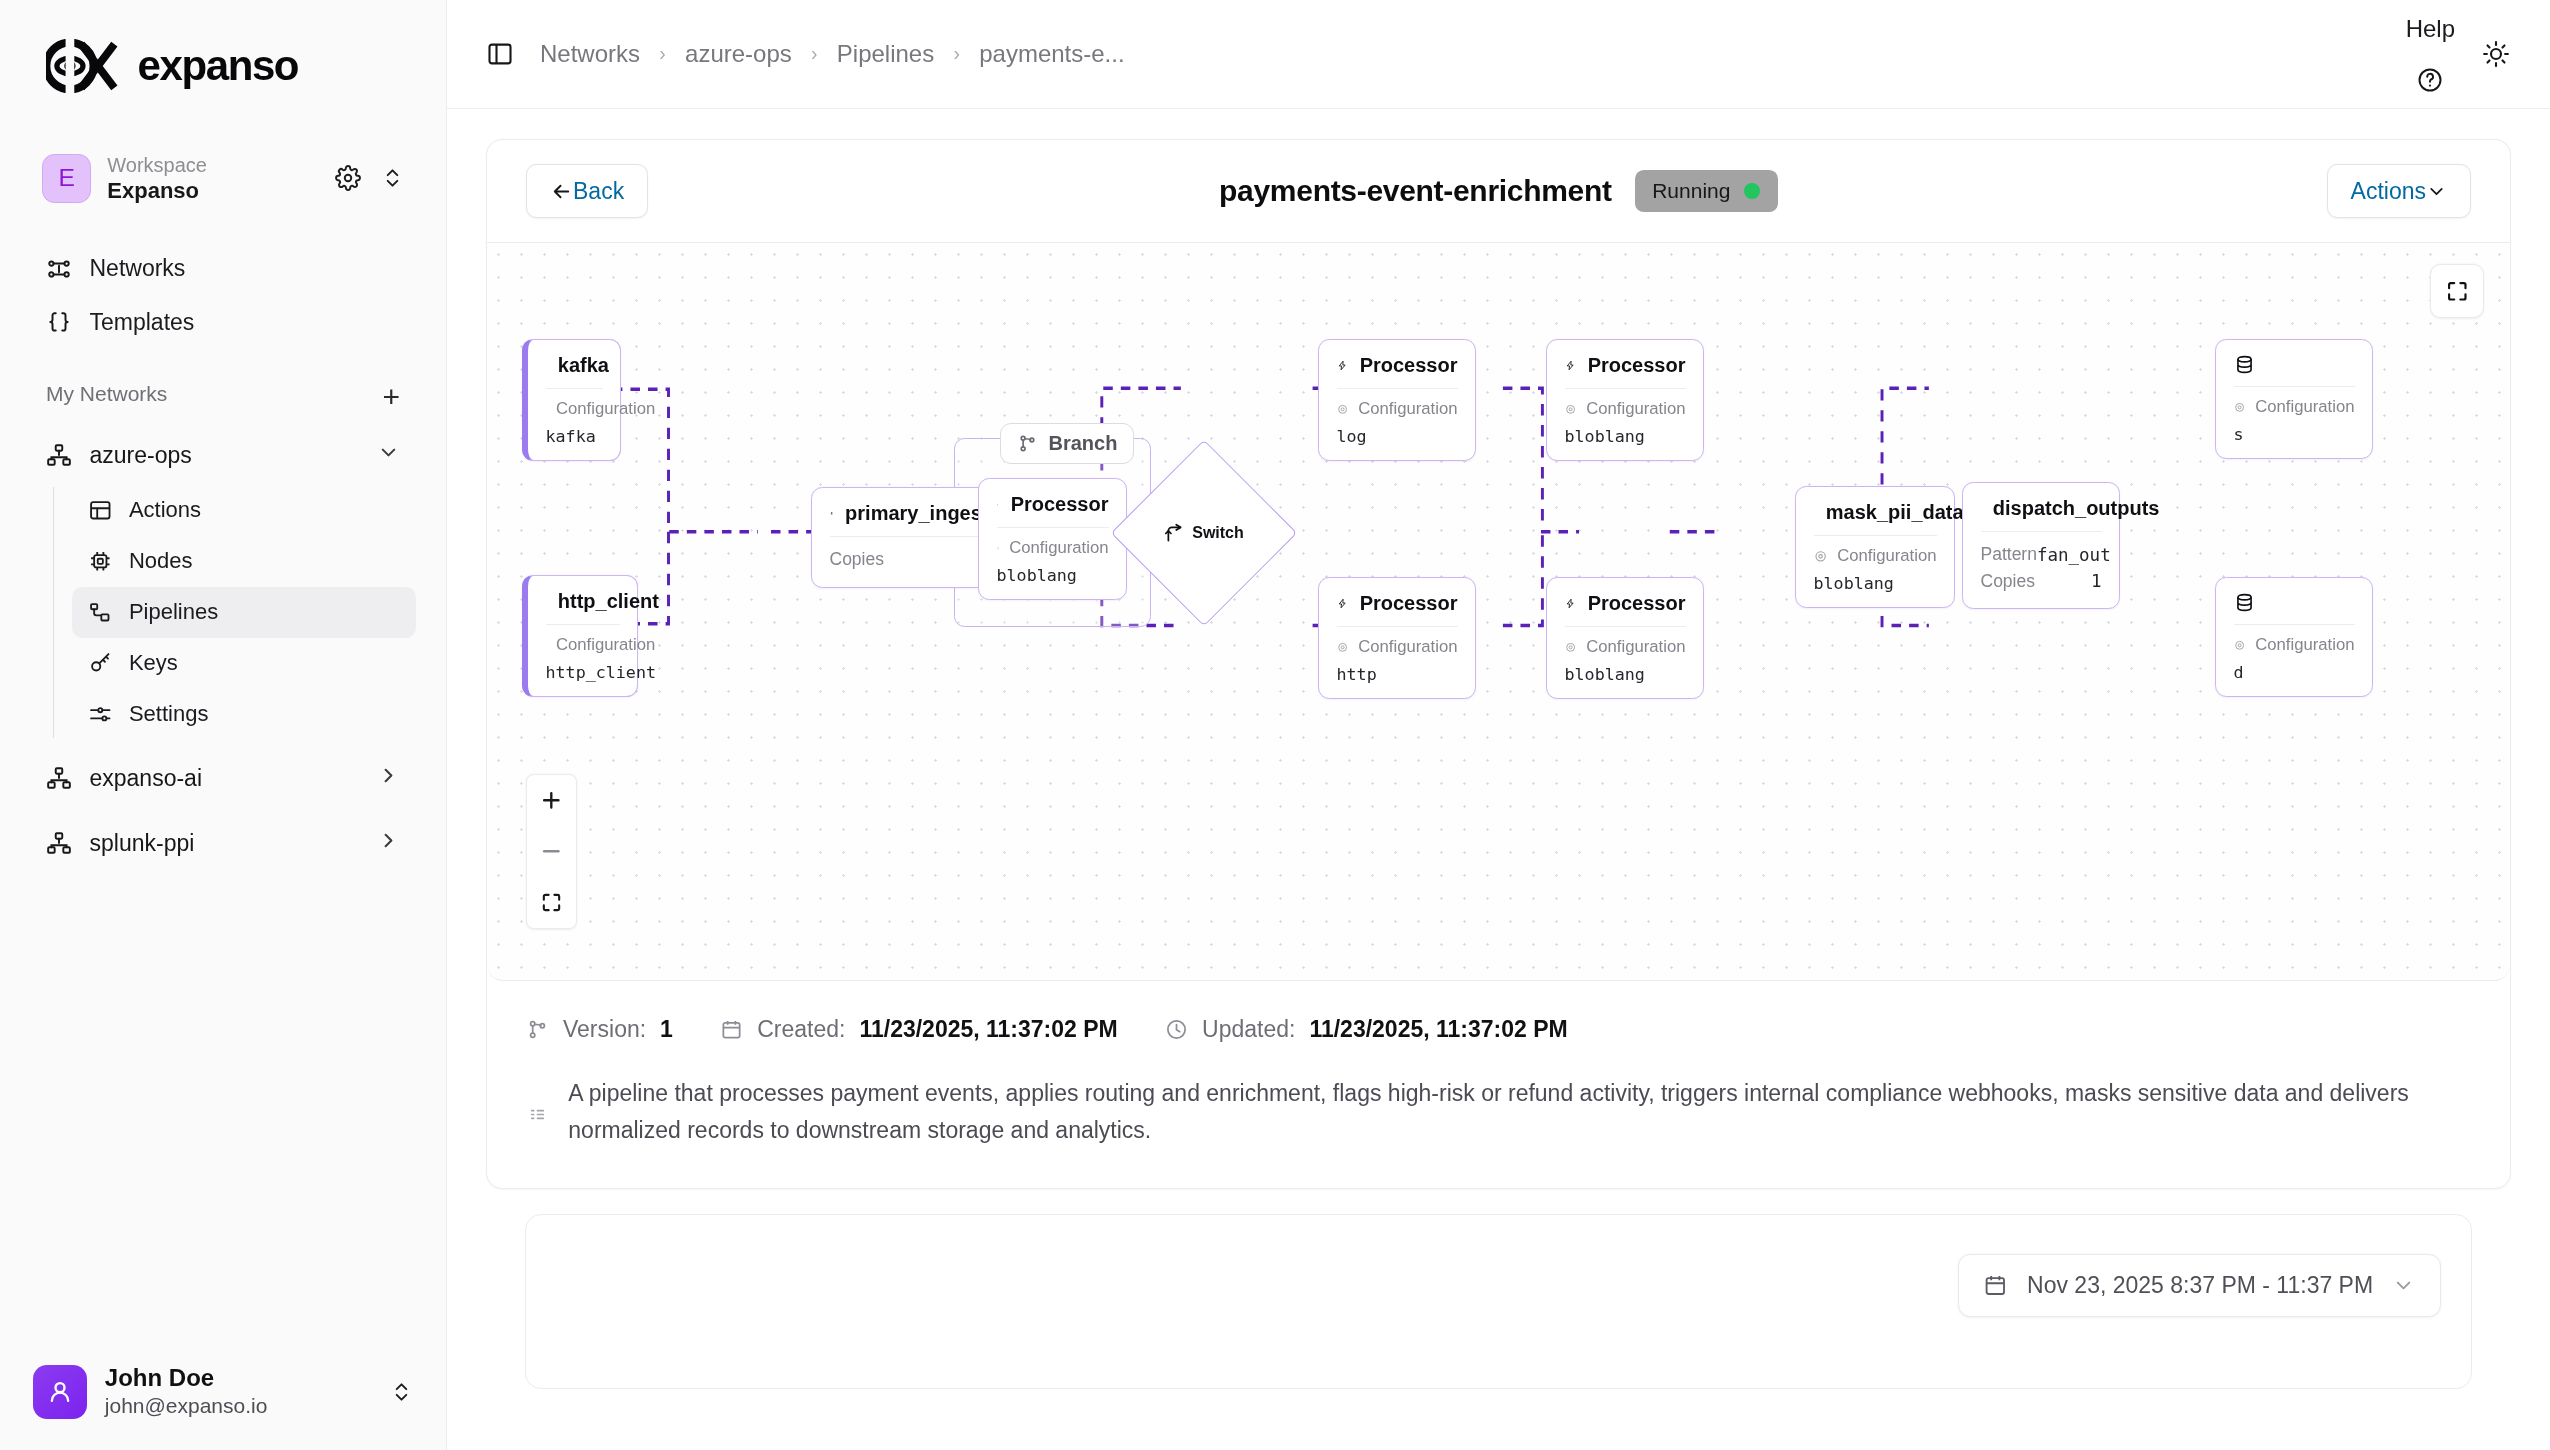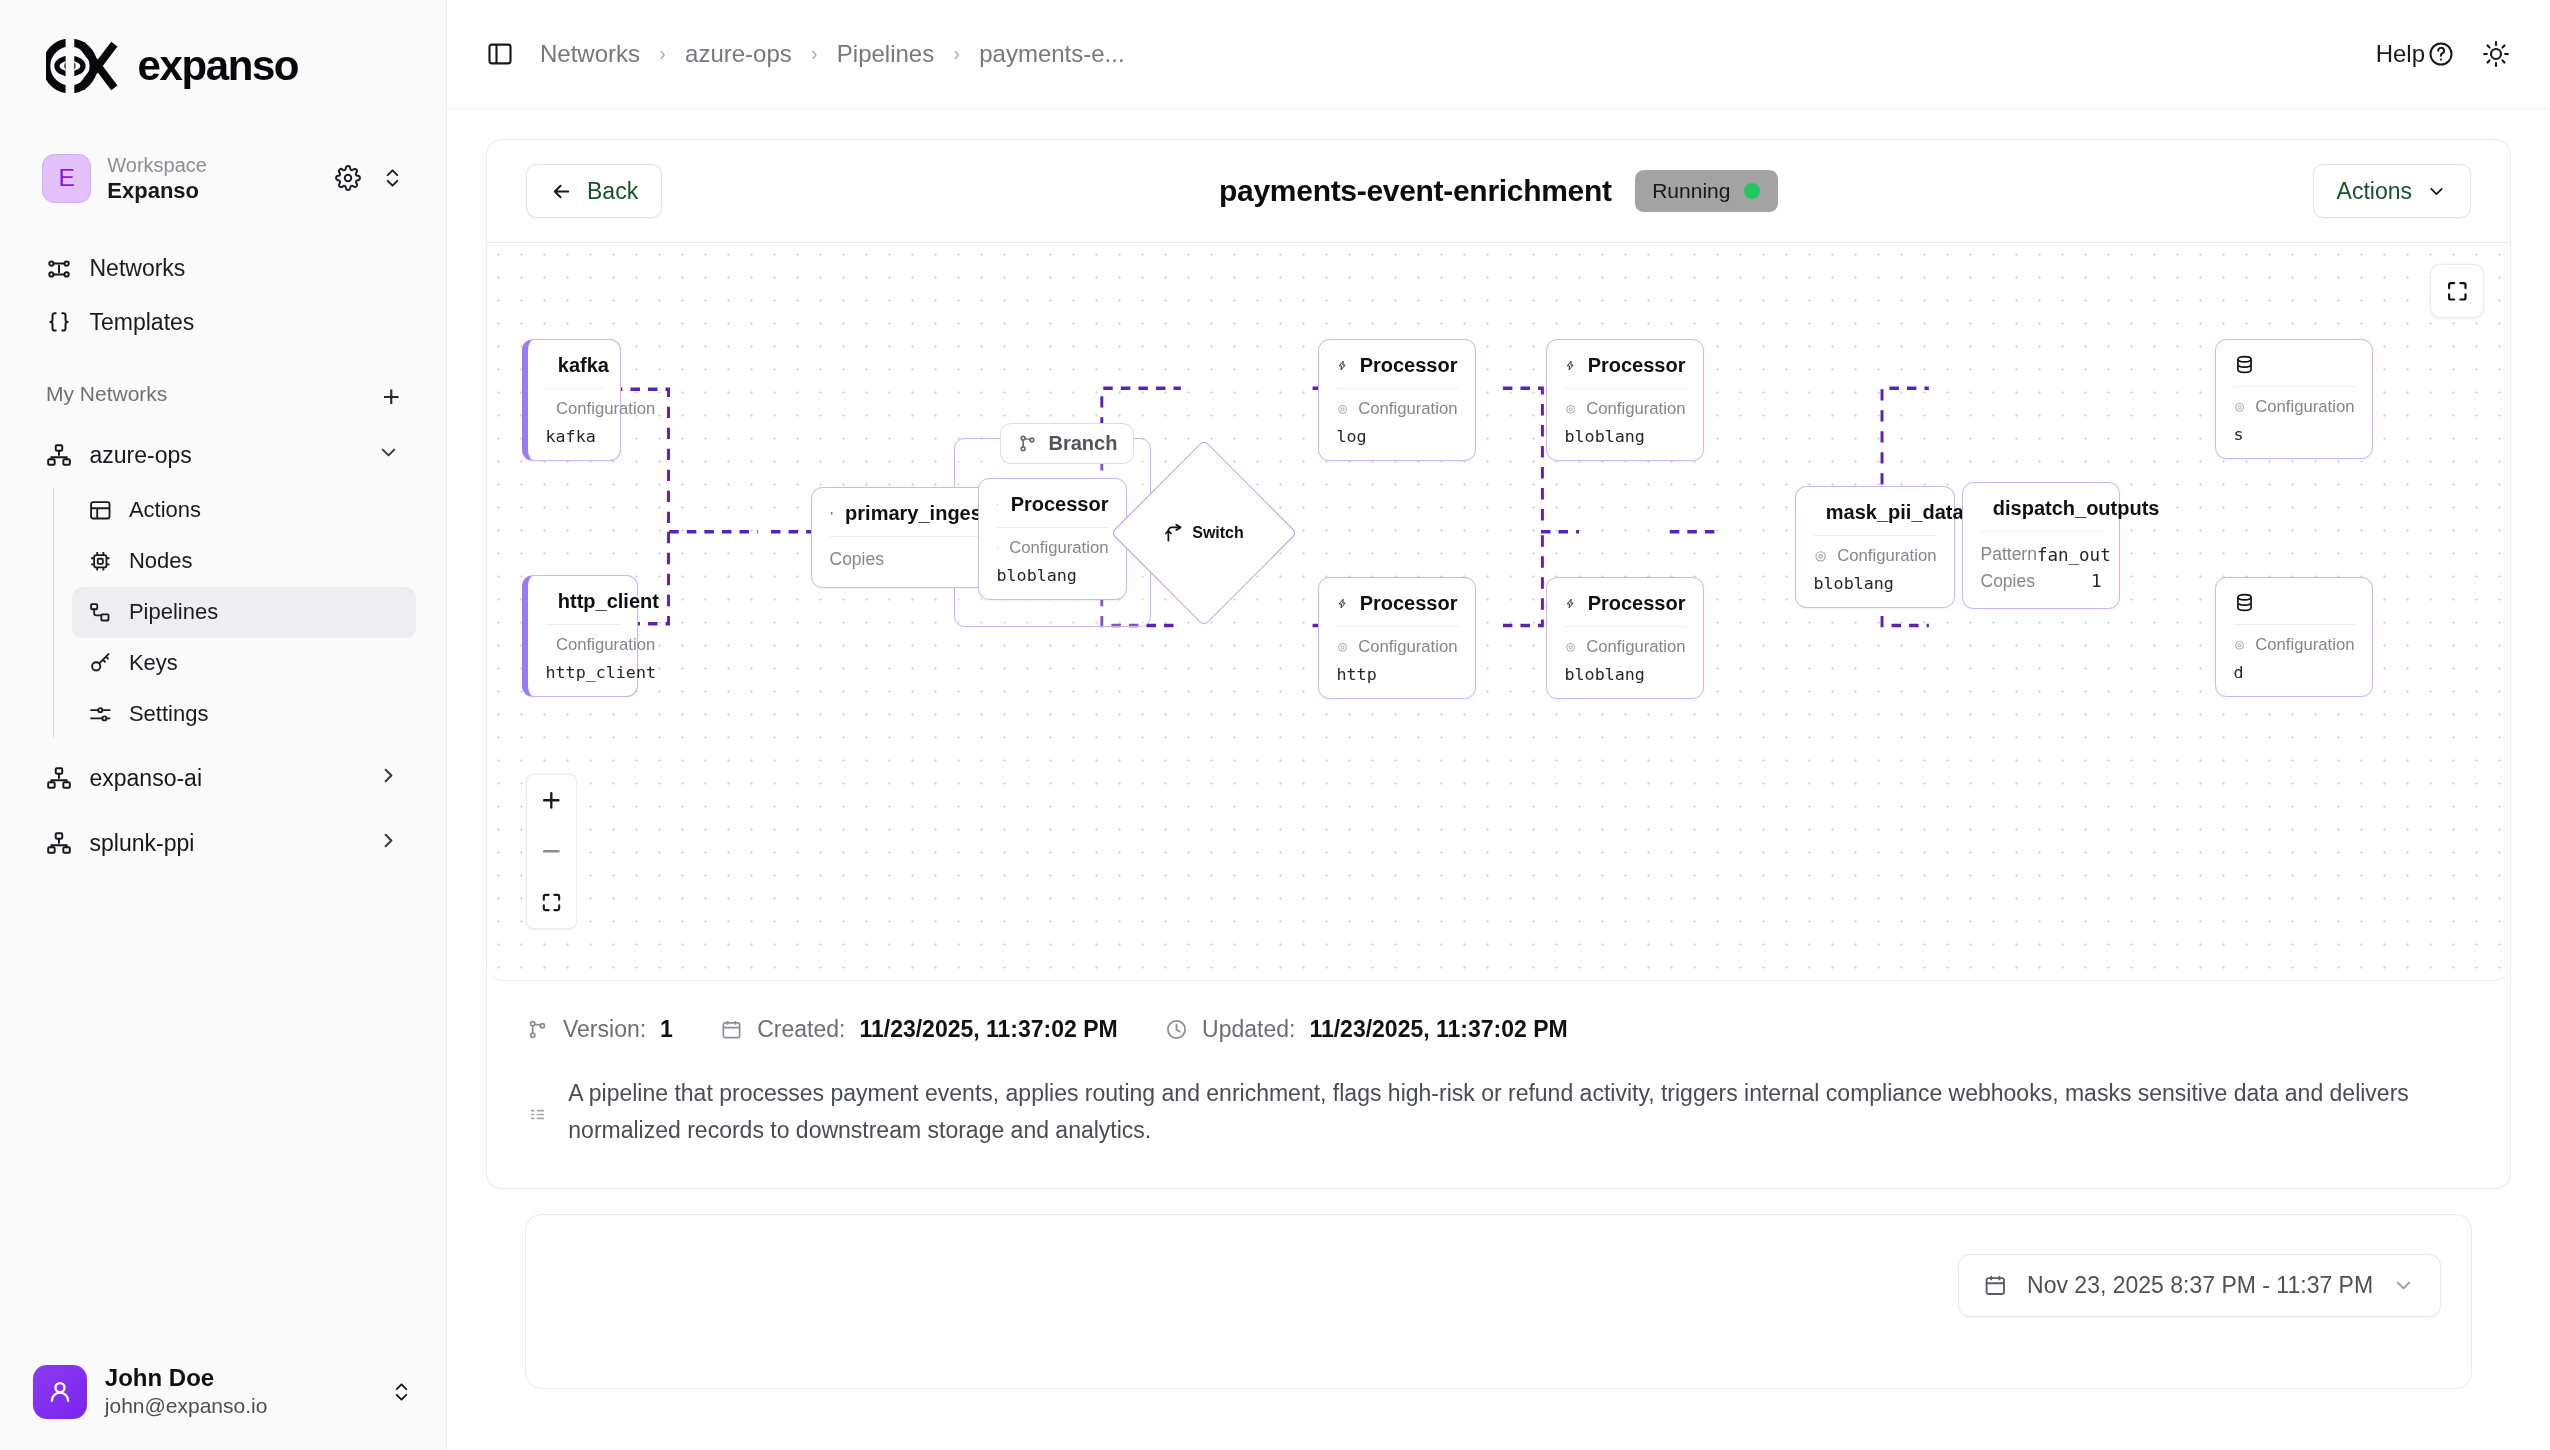--- a/index.html
+++ b/index.html
@@ -88,36 +88,36 @@
 
   
   .main { flex: 1; height: 1451px; display: flex; flex-direction: column; background: #fff; position: relative; }
   .topbar {
     height: 109px; border-bottom: 0.9px solid #ededee;
     display: flex; align-items: center; padding: 0 39px 0 39px; gap: 26px;
   }
   .crumbs { display: flex; align-items: center; gap: 19.3px; font-size: 24px; color: #77777e; }
   .crumb-sep { color: #a9a9b0; font-size: 19.3px; }
   .topbar-right { margin-left: auto; display: flex; align-items: center; gap: 26px; }
-  .help { display: flex; align-items: center; gap: 2px; font-size: 24px; color: #1b1b1f; }
+  .help { display: flex; align-items: center; gap: 23px; font-size: 24px; color: #1b1b1f; flex-direction: column; }
 
   .content { flex: 1; padding: 30px 39px 0 39px; overflow: hidden; }
   .panel {
     border: 0.9px solid #ececee; border-radius: 16px; background: #fff;
     box-shadow: 0 0.9px 1.8px rgba(16,16,20,.04);
   }
 
   .pipe-head {
     height: 103px; display: flex; align-items: center;
     padding: 0 39px; border-bottom: 0.9px solid #ececee; position: relative;
   }
   .btn {
     border: 0.9px solid #e3e3e6; background: #fff; border-radius: 10.5px;
-    height: 54px; display: inline-flex; align-items: center; gap: 14px;
-    padding: 0 23px; font-size: 23px; color: #14532d;
+    height: 54px; display: inline-flex; align-items: center; 
+    padding: 0 23px; font-size: 23px; color: #0369a1;
     box-shadow: 0 0.9px 1.8px rgba(16,16,20,.05);
   }
   .title-wrap {
     position: absolute; left: 0; right: 0; display: flex;
     align-items: center; justify-content: center; gap: 23px; pointer-events: none;
   }
   .pipe-title { font-size: 30px; font-weight: 700; color: #0d0d10; letter-spacing: -0.3px; }
   .status-chip {
     display: inline-flex; align-items: center; gap: 14px;
     background: #a3a3a3; border-radius: 8.8px; padding: 8.8px 17.5px;

